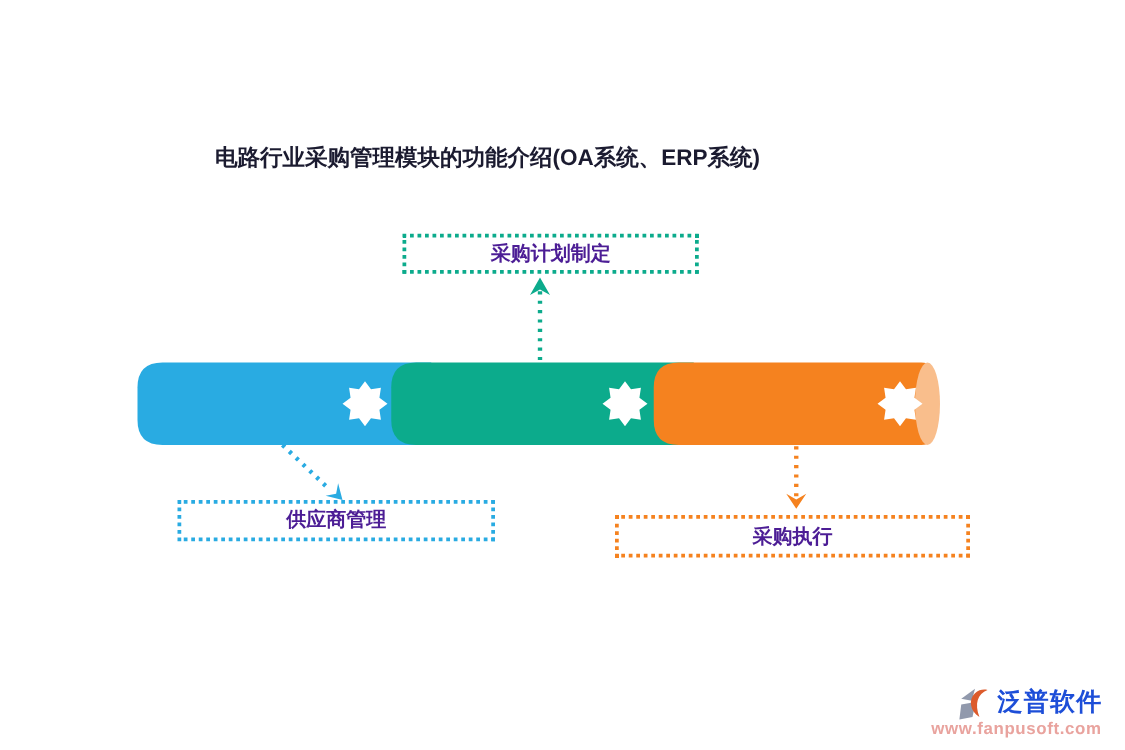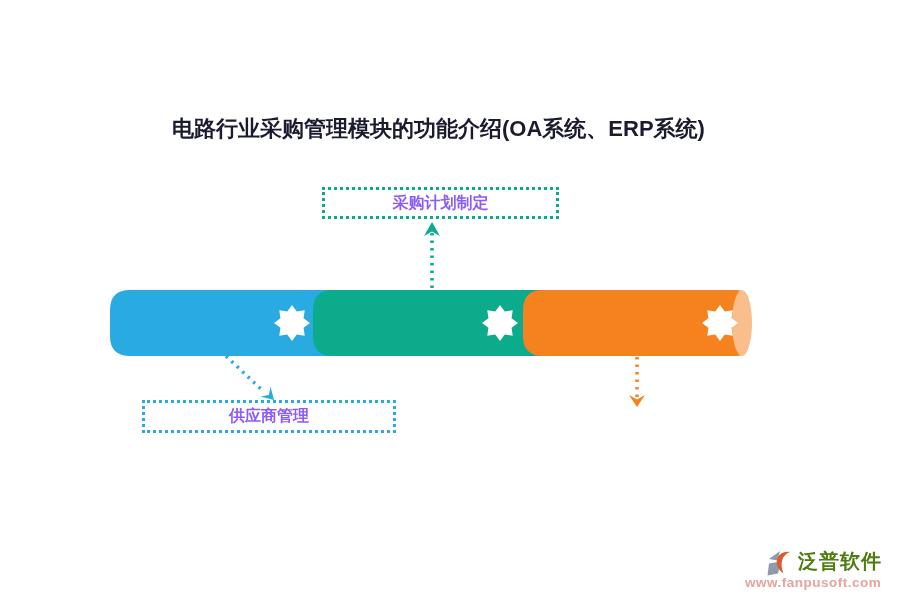--- a/index.html
+++ b/index.html
@@ -2,36 +2,36 @@
 <html><head>
 <meta charset="utf-8">
 <style>
   html,body{margin:0;padding:0;background:#ffffff;}
   .stage{
     position:relative;width:900px;height:600px;background:#ffffff;overflow:hidden;
     font-family:"Liberation Sans", sans-serif;
   }
   .title{
     position:absolute;left:172px;top:114px;margin:0;
-    font-size:22px;font-weight:bold;color:#1b1b30;letter-spacing:0px;white-space:nowrap;
+    font-size:18px;font-weight:bold;color:#1b1b30;letter-spacing:0px;white-space:nowrap;
   }
   .diagram{position:absolute;left:0;top:0;width:900px;height:600px;}
   .label-box{
     position:absolute;display:flex;align-items:center;justify-content:center;
     background:#ffffff;box-sizing:border-box;
-    font-size:16px;font-weight:bold;color:#8b5cf6;white-space:nowrap;
+    font-size:16px;font-weight:bold;color:#4c1d95;white-space:nowrap;
   }
   .label-box.top{left:322px;top:187px;width:237px;height:32px;border:3px dotted #0cab8c;}
   .label-box.bottom-left{left:142px;top:400px;width:254px;height:33px;border:3px dotted #29abe2;align-items:center;}
   .label-box.bottom-right{left:492px;top:412px;width:284px;height:34px;border:3px dotted #f5821f;}
   .watermark{position:absolute;left:742px;top:547px;width:158px;height:48px;}
   .watermark .logo{position:absolute;left:24px;top:3px;}
   .watermark .brand{
     position:absolute;left:56px;top:1px;font-size:20px;font-weight:bold;
-    color:#4d7c0f;white-space:nowrap;letter-spacing:1px;
+    color:#1d4ed8;white-space:nowrap;letter-spacing:1px;
   }
   .watermark .url{
     position:absolute;left:3px;top:28px;font-size:13.5px;font-weight:bold;
     color:#e9a39e;white-space:nowrap;letter-spacing:0.5px;text-align:right;
   }
 </style>
 </head>
 <body>
 
 <div class="stage">
@@ -74,20 +74,23 @@
       <path d="M637,407 L629,395 L637,399.5 L645,395 Z" fill="#f5821f"></path>
     </g>
   </svg>
 
   <div class="label-box top">
     <span>采购计划制定</span>
   </div>
   <div class="label-box bottom-left">
     <span>供应商管理</span>
   </div>
+  <div class="label-box bottom-right">
+    <span>采购执行</span>
+  </div>
 
   <div class="watermark">
     <svg class="logo" width="30" height="27" viewBox="0 0 30 27" xmlns="http://www.w3.org/2000/svg">
       <path d="M3,9 L14,1 L11.5,10.5 Z" fill="#9199ac"></path>
       <path d="M3,13.5 L14.5,11.5 L12,23.5 L1.5,25.5 Z" fill="#9199ac"></path>
       <path d="M24,2 C16,5 13.5,13 17.5,23.5 C10,19 8.5,9.5 14,4.5 C17,1.8 21,1.2 24,2 Z" fill="#dc5b2c"></path>
     </svg>
     <div class="brand">泛普软件</div>
     <div class="url">www.fanpusoft.com</div>
   </div>

